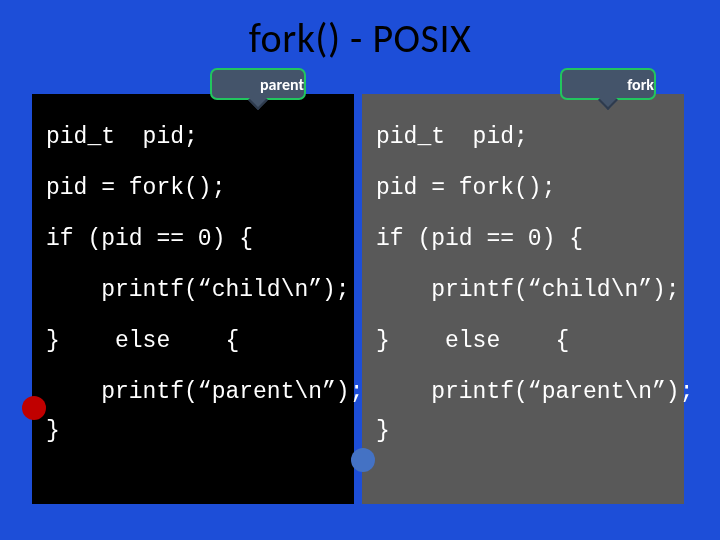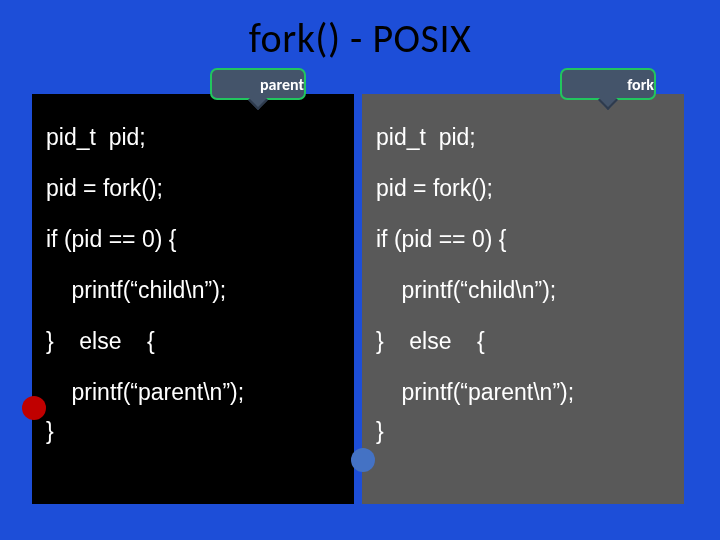--- a/index.html
+++ b/index.html
@@ -21,21 +21,21 @@
     font-weight: 400;
     color: #000;
     letter-spacing: 0.5px;
   }
   .codeblock {
     position: absolute;
     top: 94px;
     width: 322px;
     height: 410px;
     color: #fff;
-    font-family: Liberation Sans, sans-serif;
+    font-family: Liberation Mono, monospace;
     font-size: 23px;
     line-height: 1.0;
     padding: 32px 14px 14px 14px;
   }
   .codeblock.parent { left: 32px; background: #000; }
   .codeblock.child  { left: 362px; background: #595959; }
   .tag {
     position: absolute;
     top: 68px;
     width: 96px;

